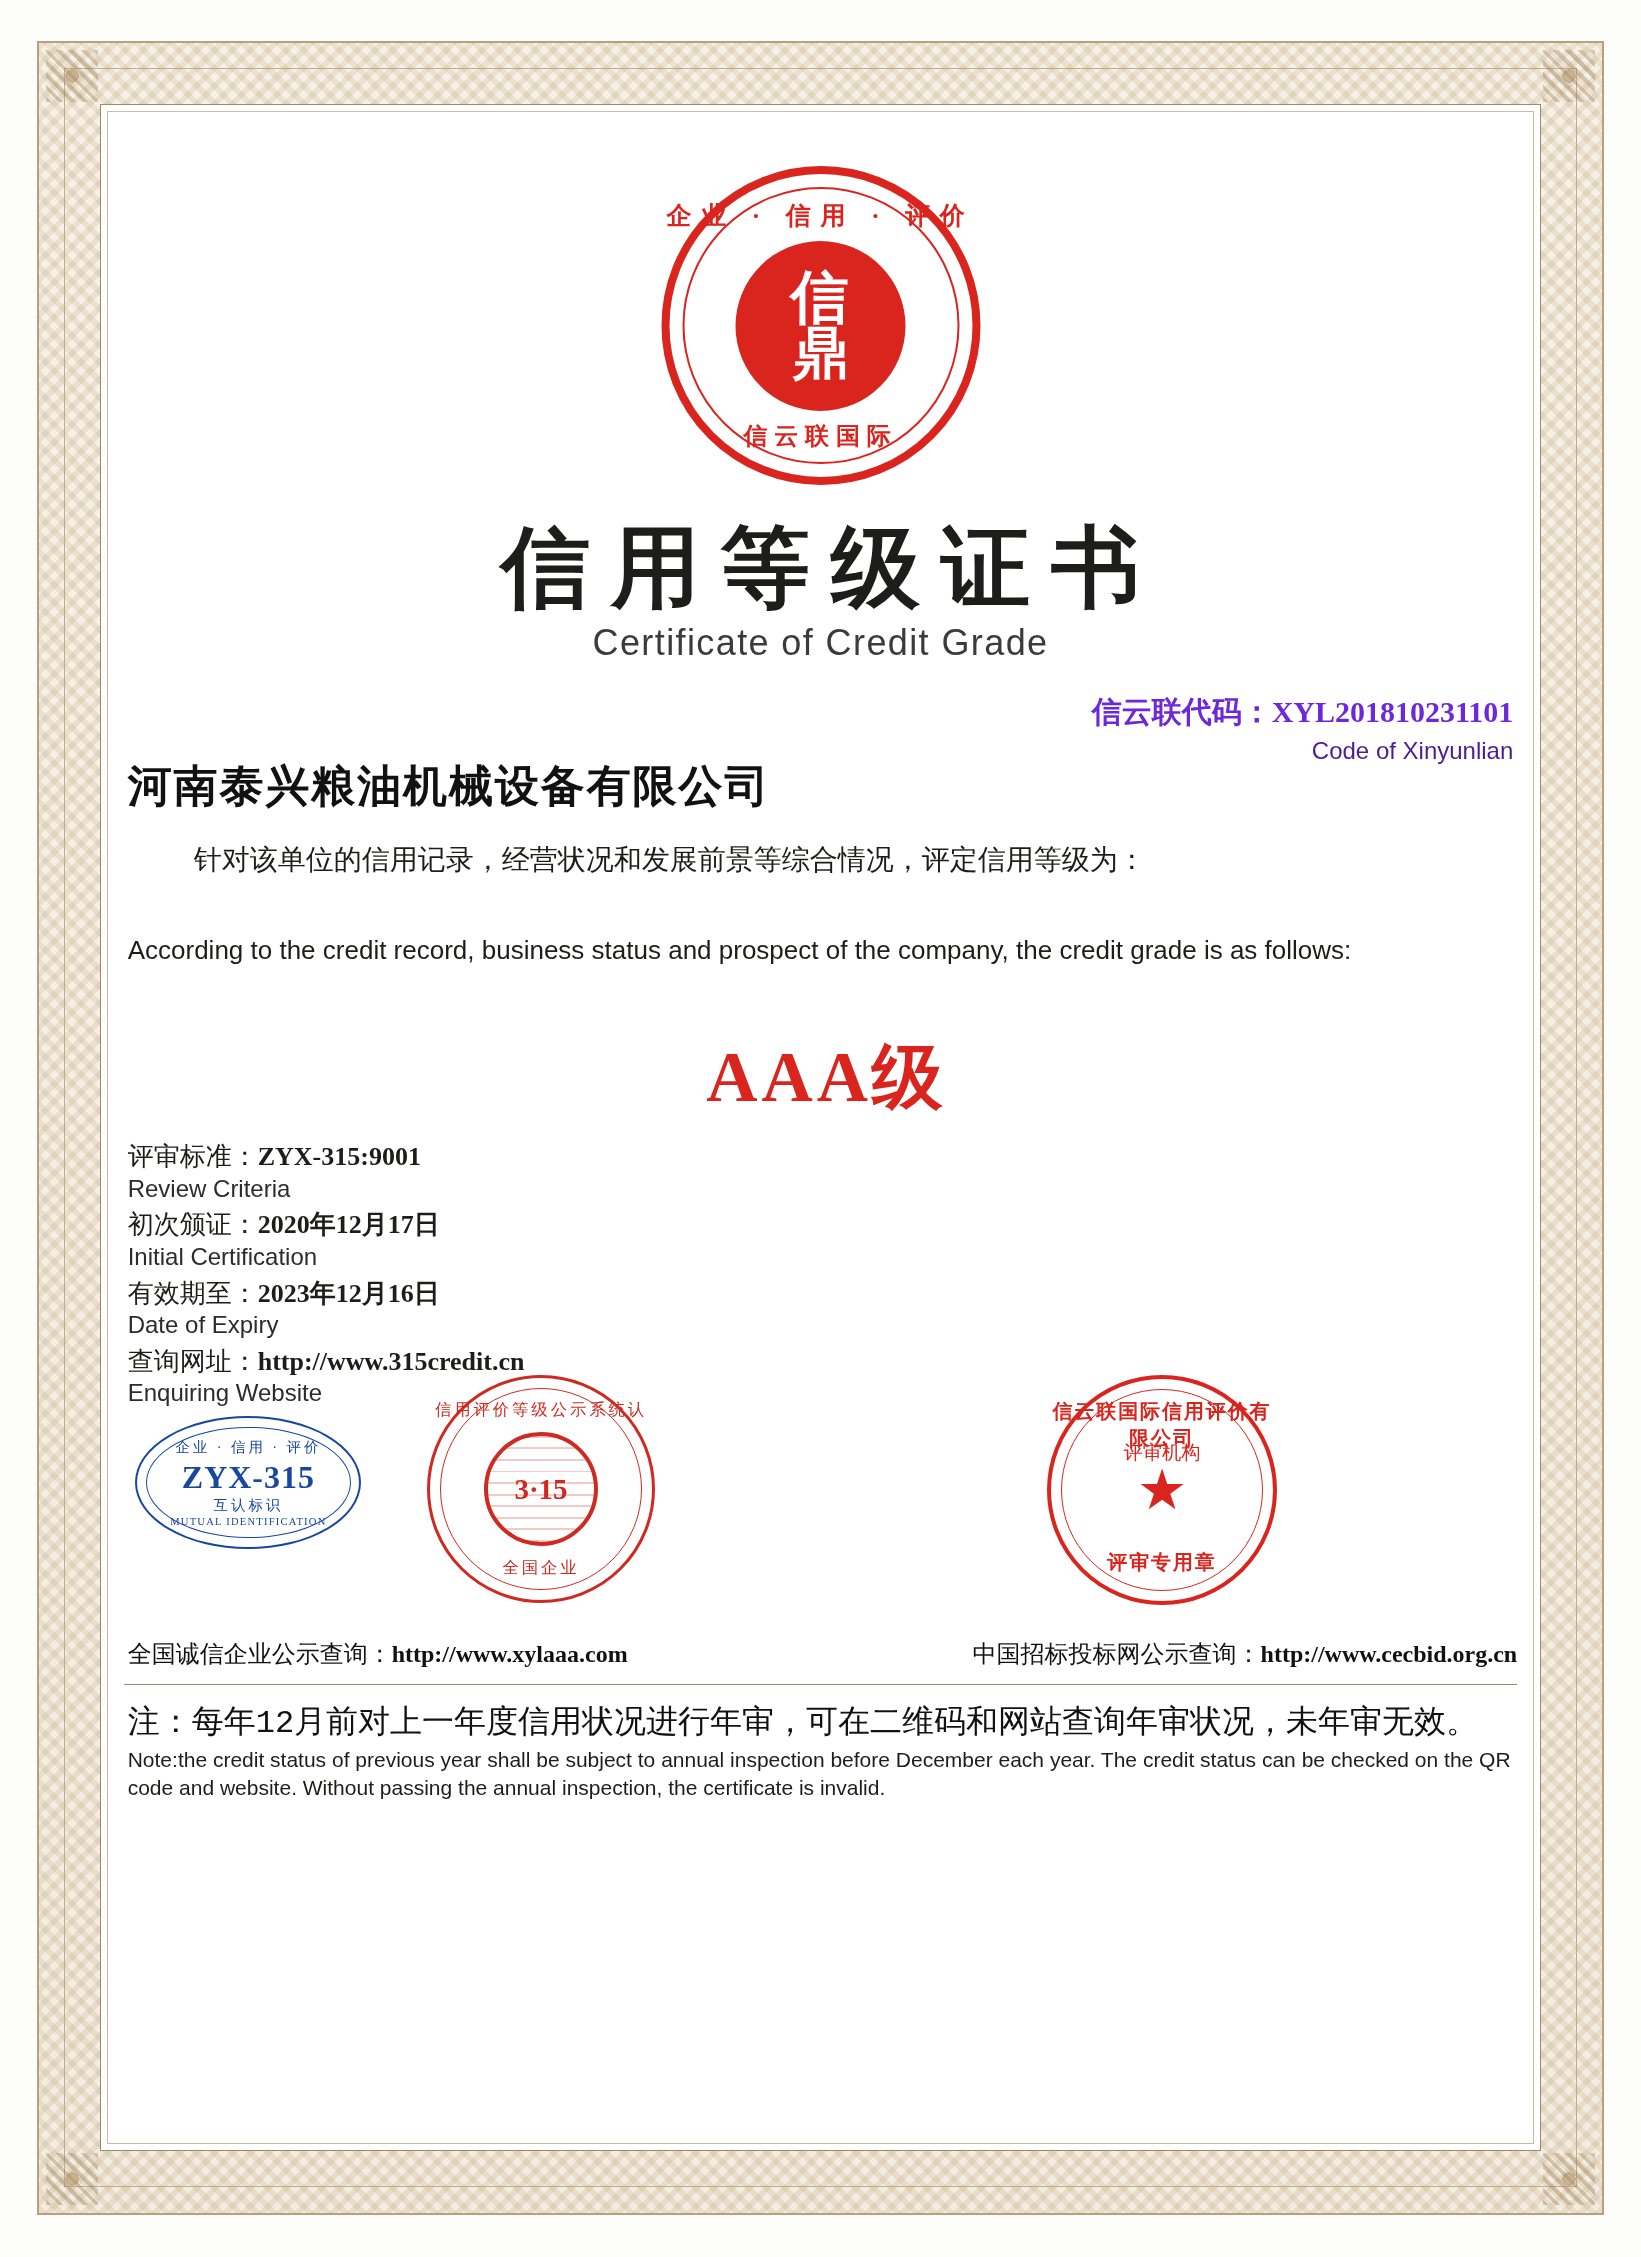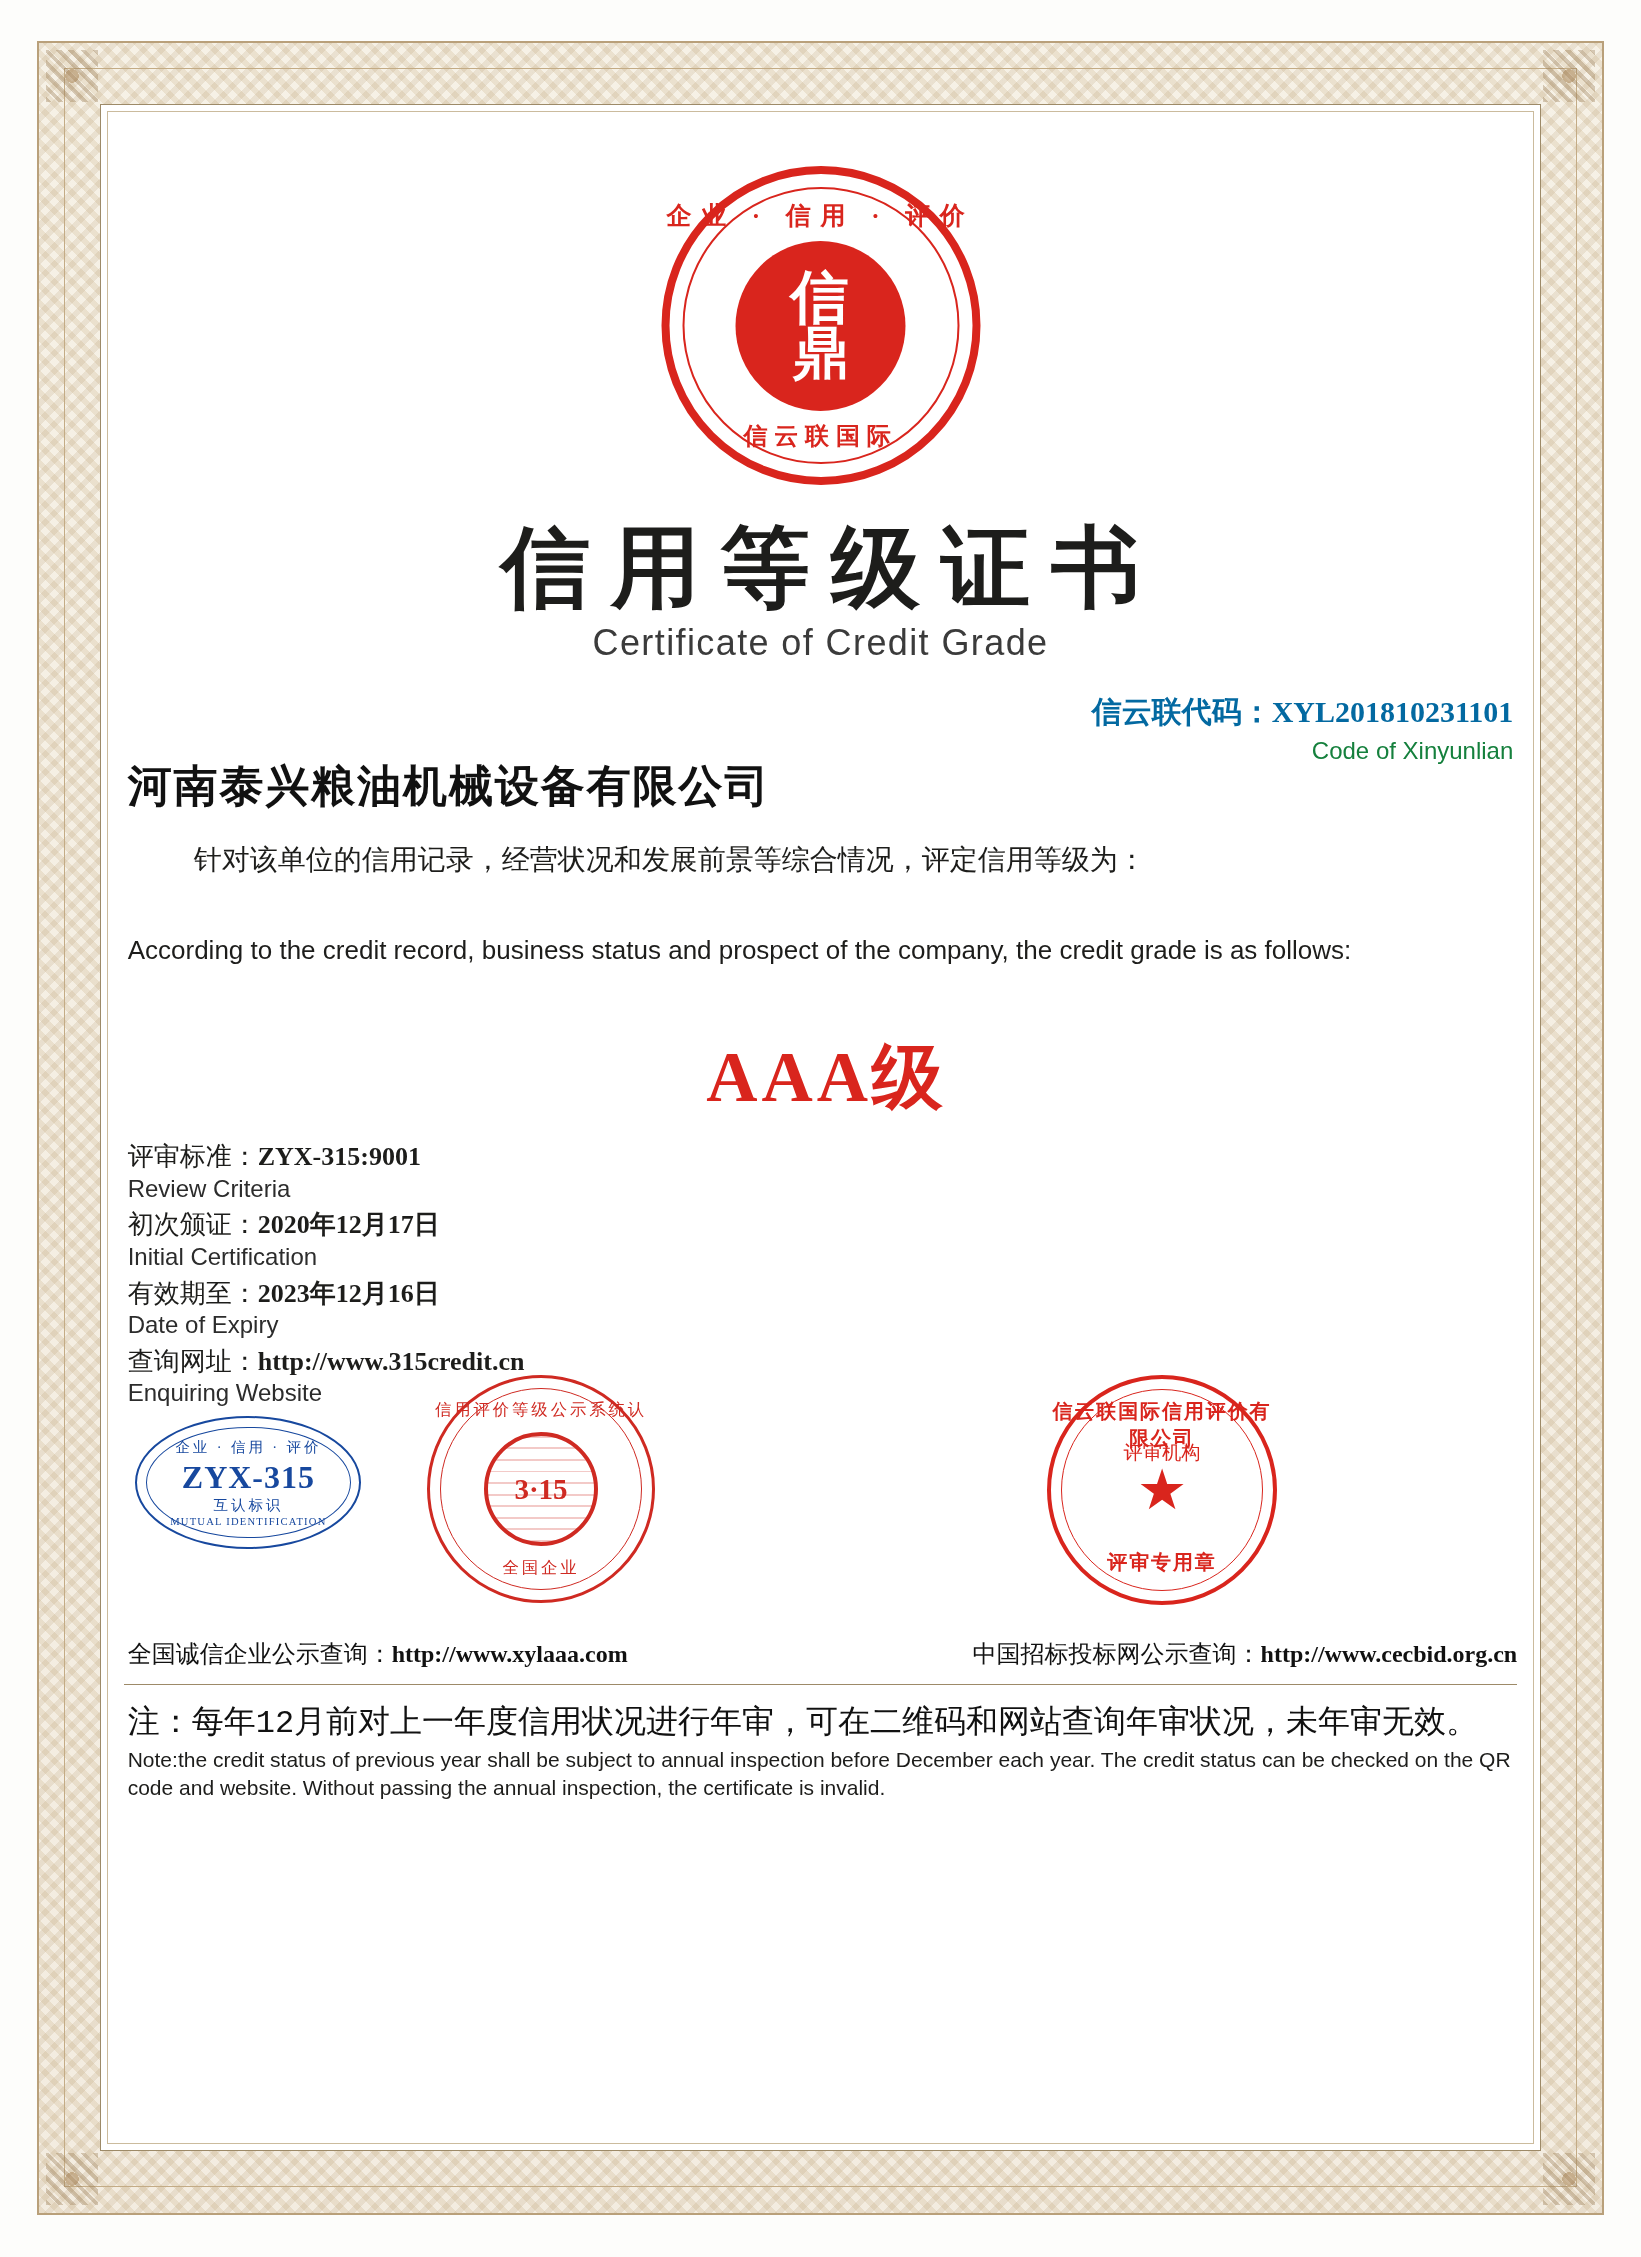--- a/index.html
+++ b/index.html
@@ -147,26 +147,26 @@
   .code-row {
     position: absolute;
     top: 570px;
     right: 9.7px;
     text-align: right;
   }
   .code-line {
     font-family: "Liberation Serif", serif;
     font-size: 30px;
     font-weight: bold;
-    color: #0369a1;
+    color: #6d28d9;
   }
   .code-line .lbl { font-weight: bold; }
   .code-sub {
     font-size: 24px;
-    color: #15803d;
+    color: #4c1d95;
     margin-top: 3.9px;
     font-family: "Liberation Sans", sans-serif;
     font-weight: normal;
   }
 
   
   .company {
     position: absolute;
     top: 635px;
     left: 9.7px;

